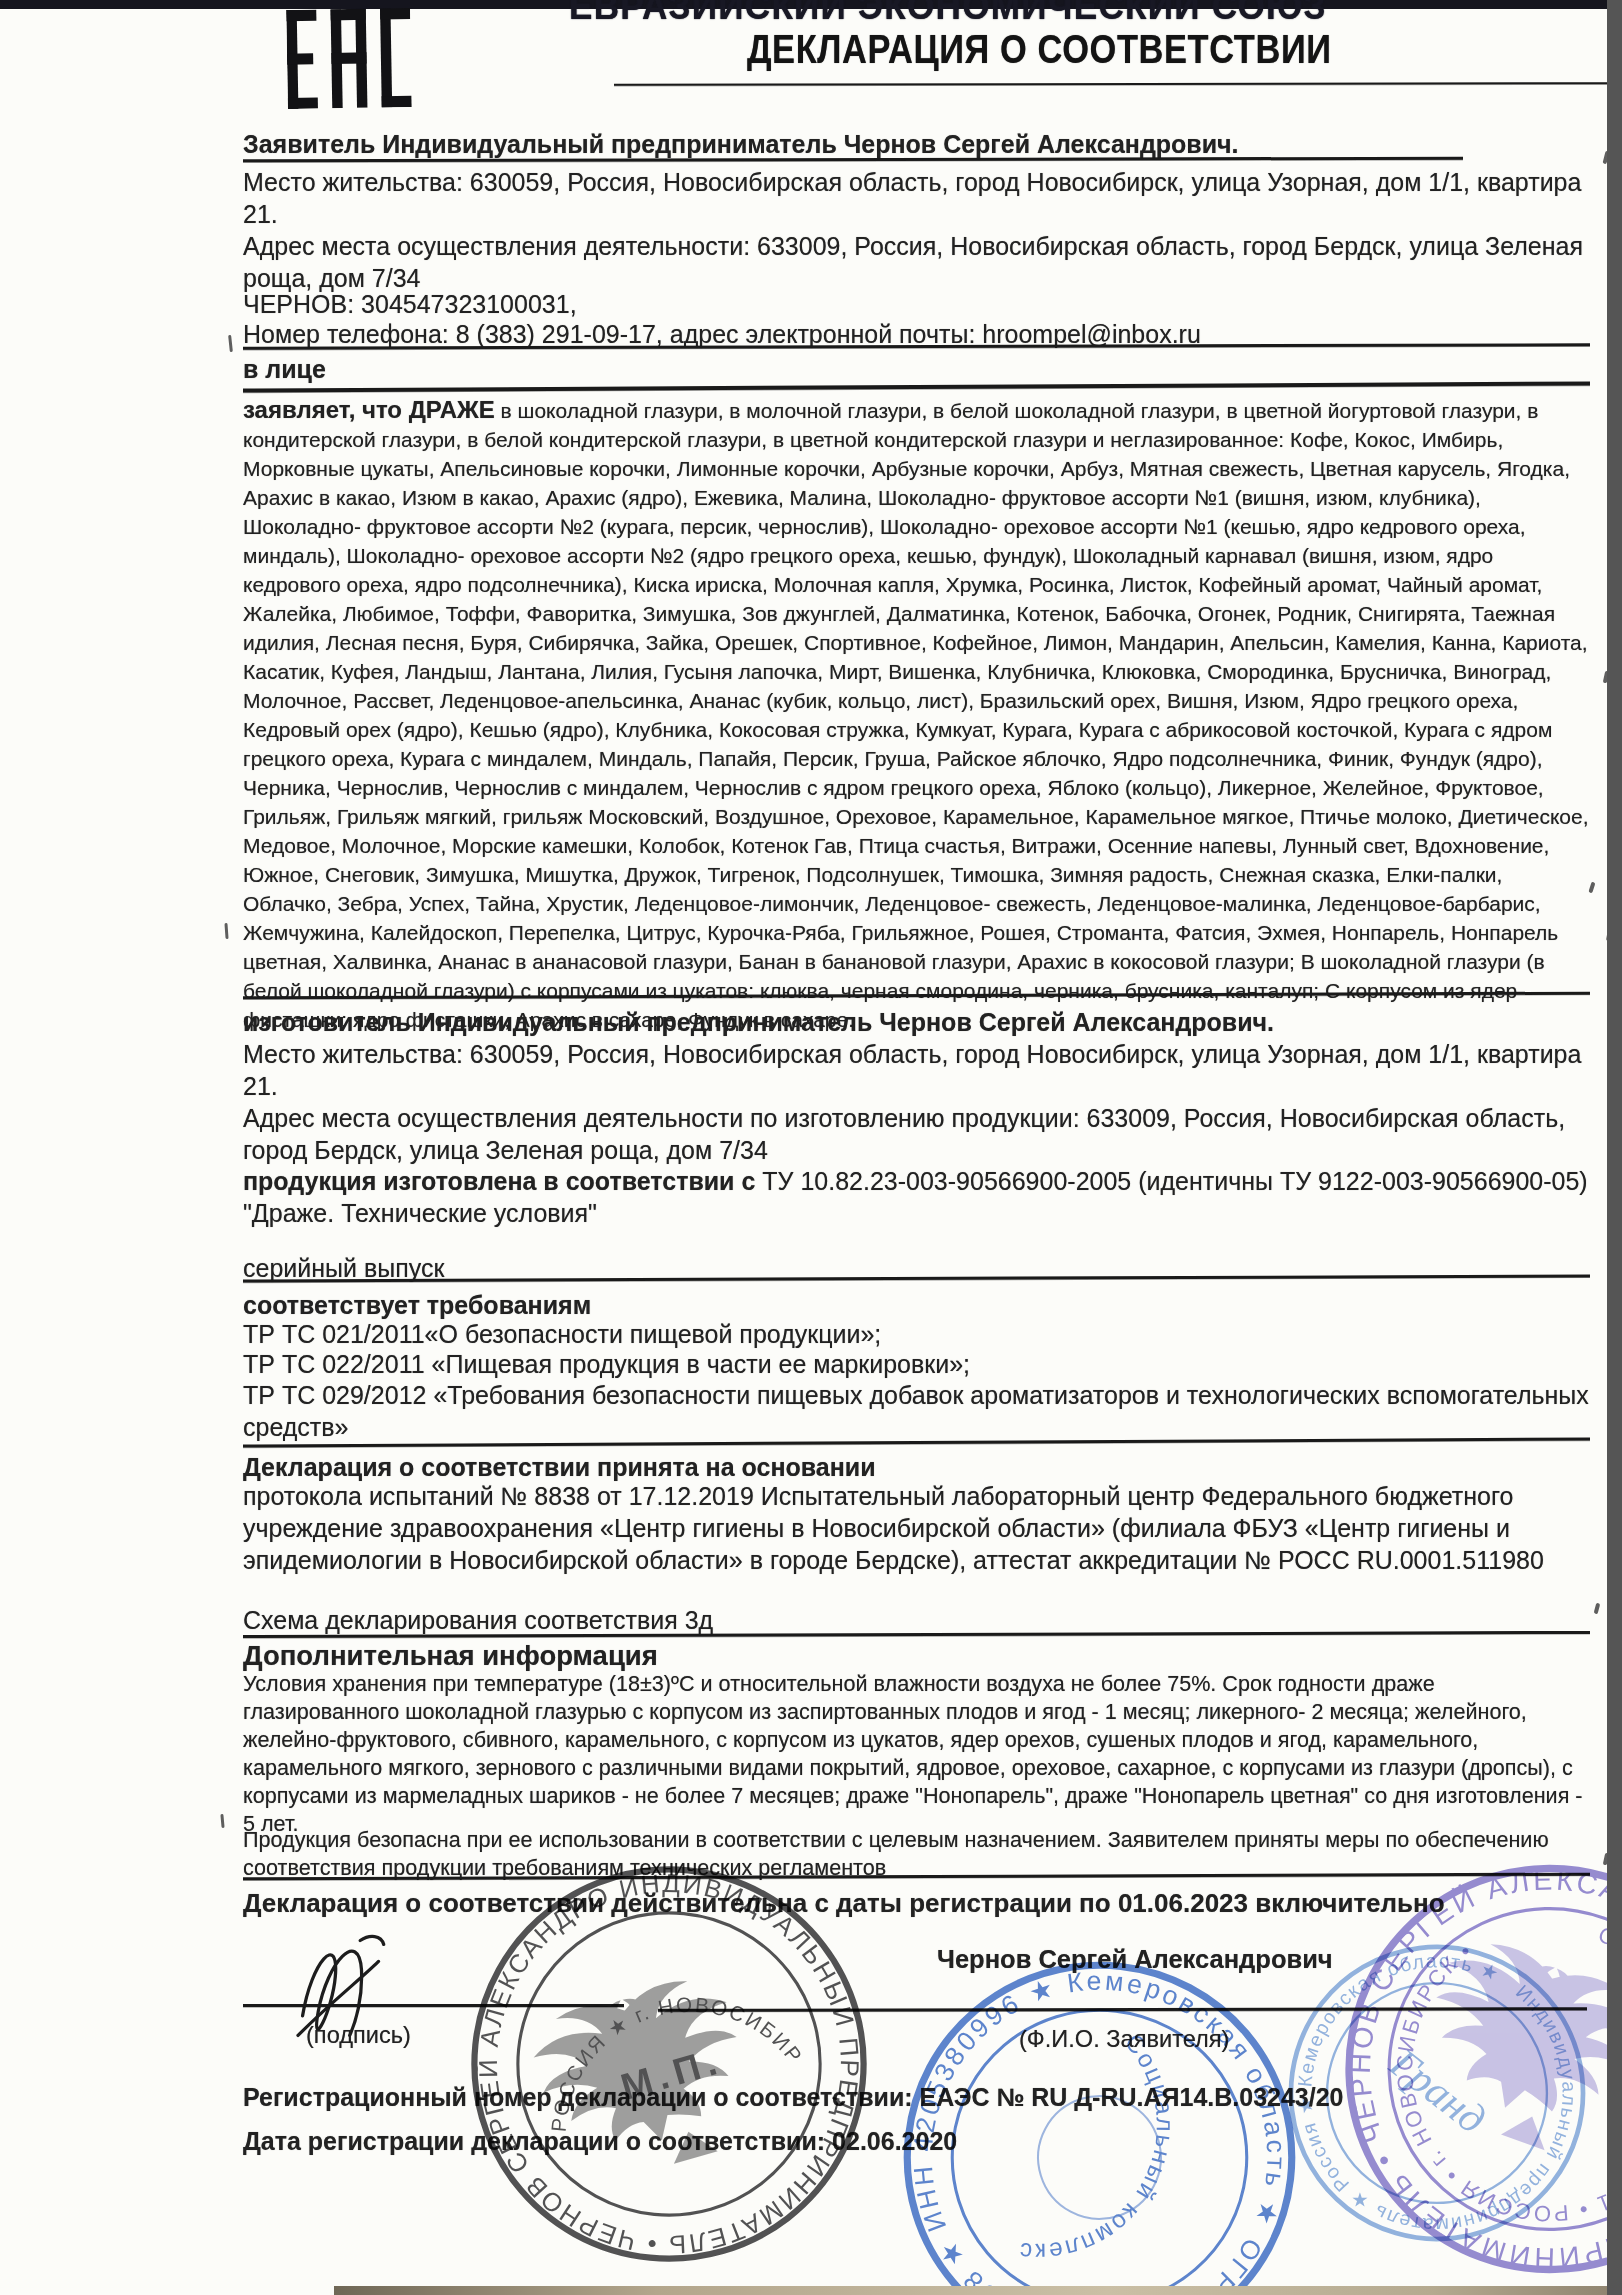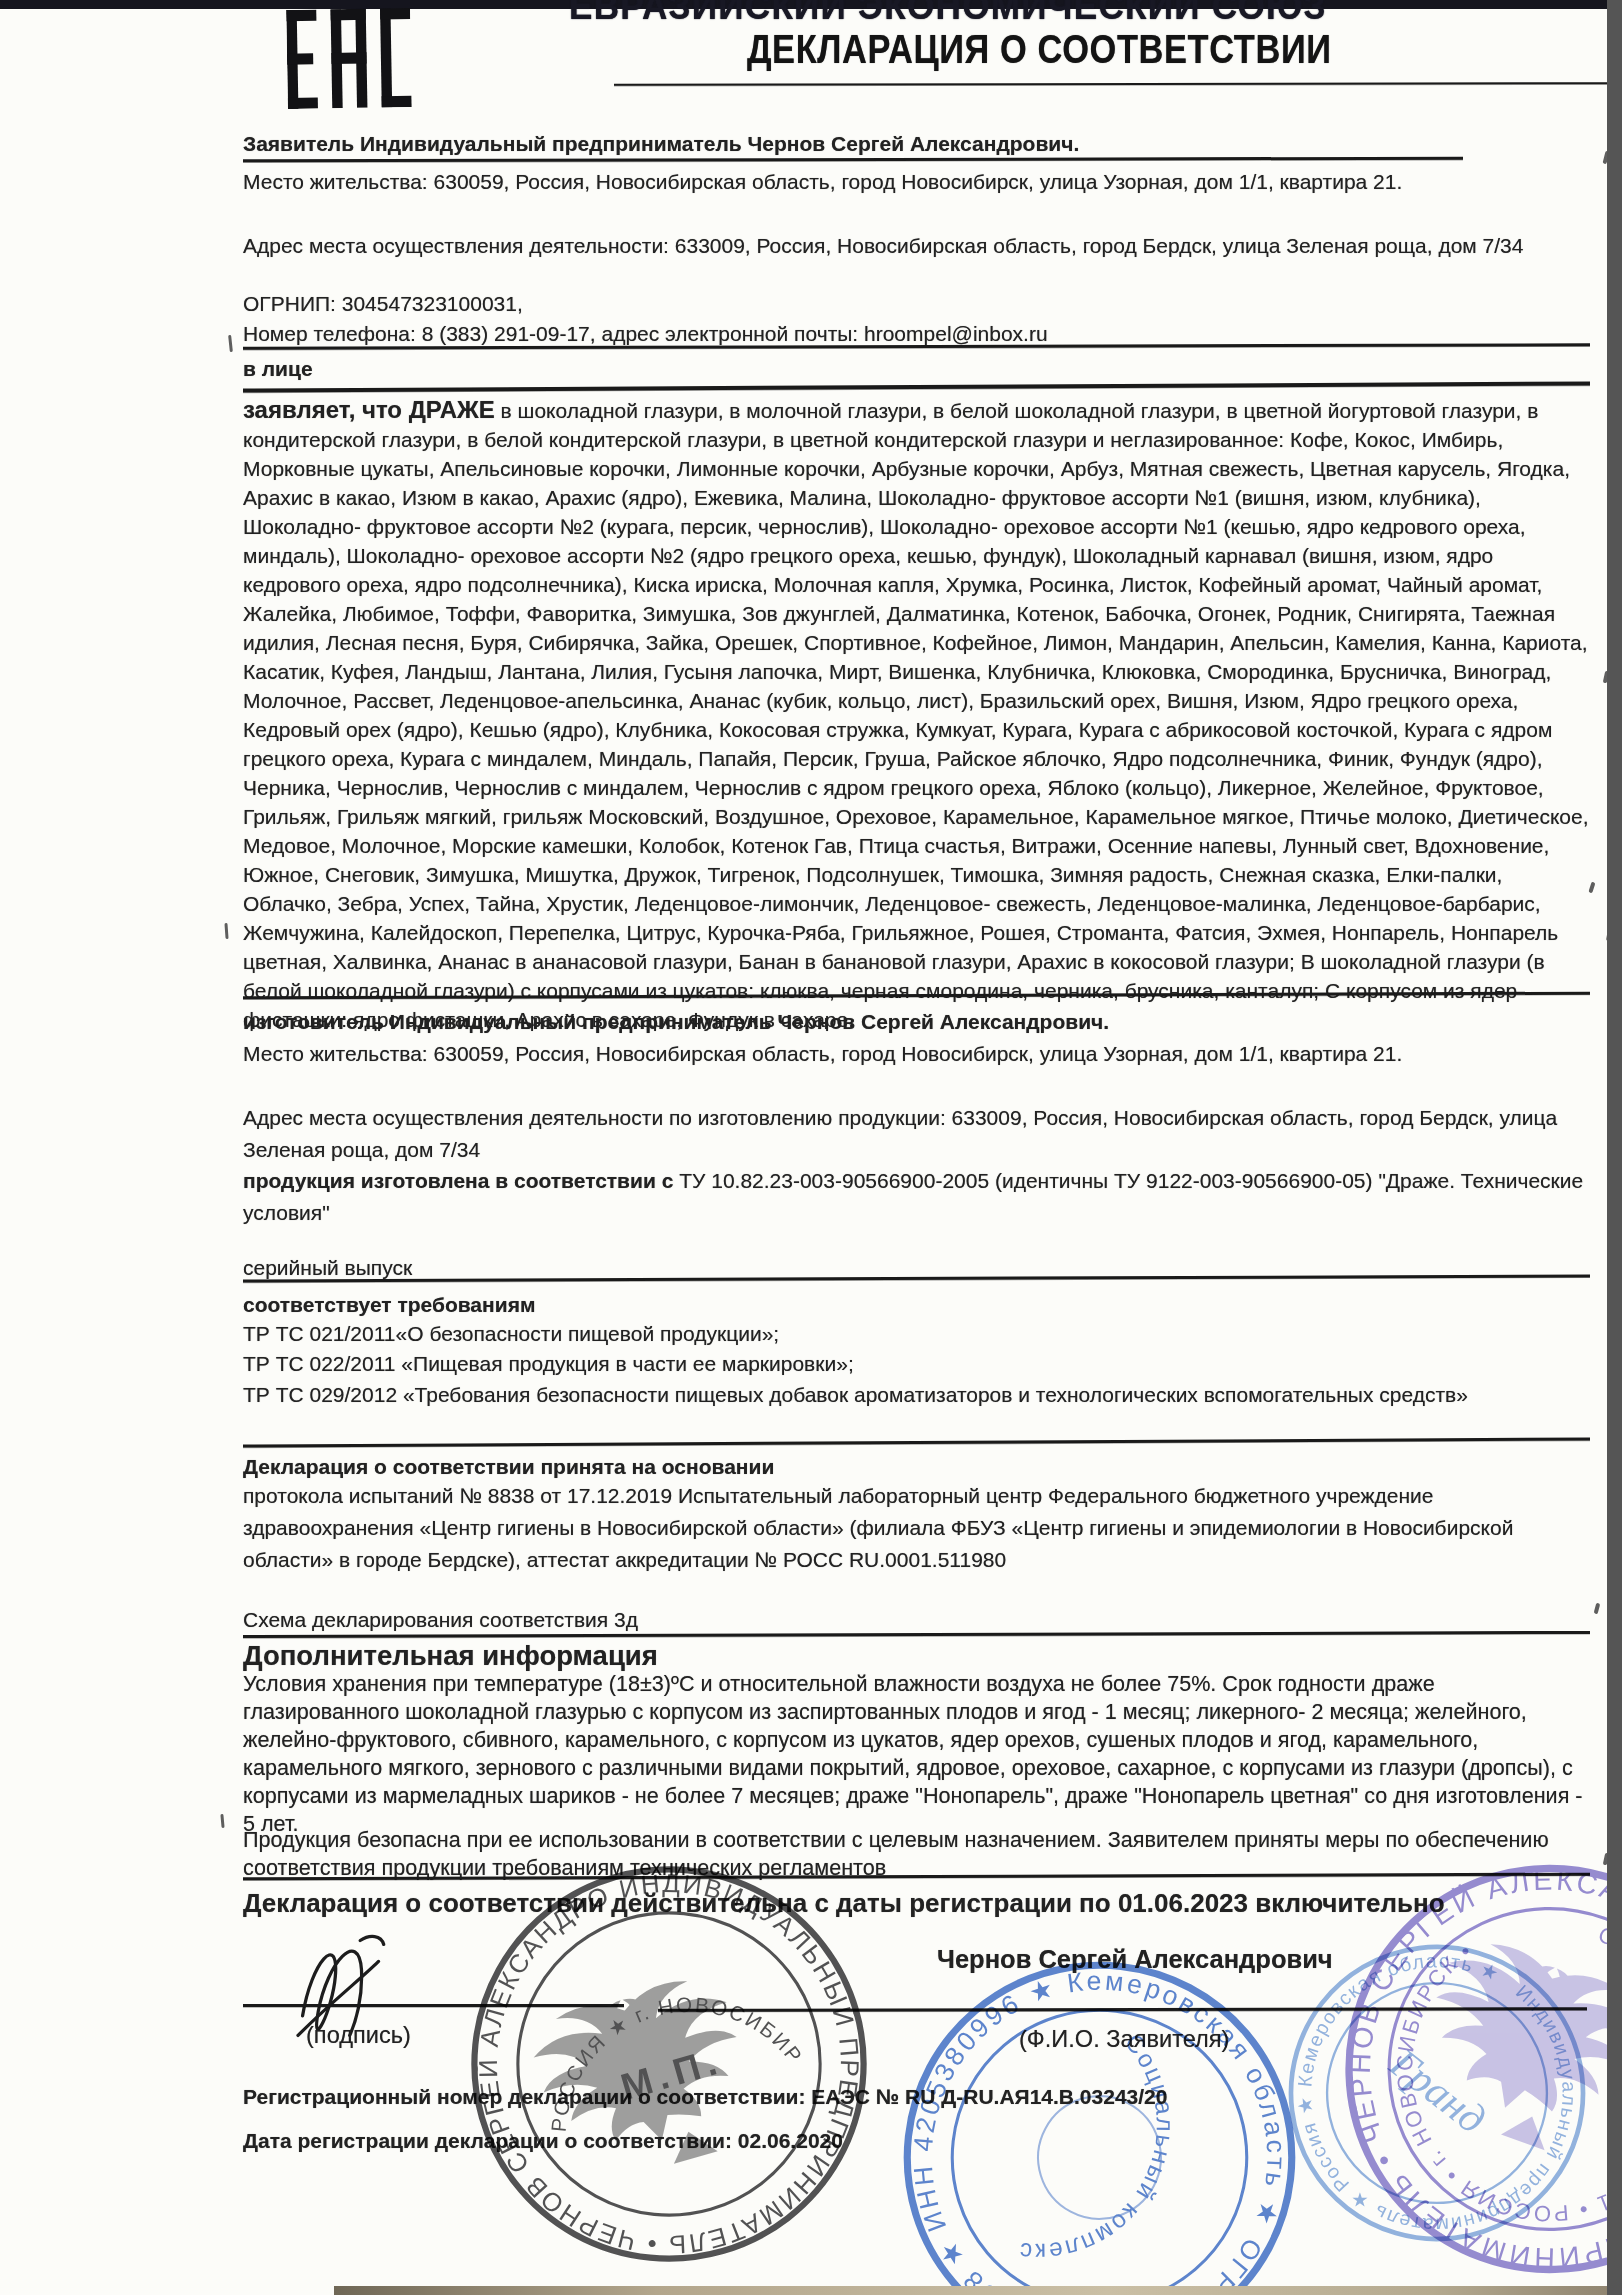--- a/index.html
+++ b/index.html
@@ -1,20 +1,20 @@
 <!DOCTYPE html>
 <html style="font-size:10.5px"><head>
 <meta charset="utf-8">
 <style>
   html,body{margin:0;padding:0;background:#555;}
   .page{position:relative;width:1607px;height:2295px;background:#fcfcf9;overflow:hidden;
         font-family:"Liberation Sans",sans-serif;color:#222;}
   .page *{box-sizing:border-box;}
   .abs{position:absolute;}
-  .par{position:absolute;left:243px;width:1349px;line-height:32px;font-size:21px;
+  .par{position:absolute;left:243px;width:1349px;line-height:32px;font-size:25px;
        text-shadow:0 0 0.8px rgba(25,25,25,.5);}
   .small{font-size:21px;line-height:29px;}
   .info{font-size:21.6px;line-height:28px;}
   .b{font-weight:bold;}
   .sb{font-weight:600;}
   .rule{position:absolute;background:#1a1a1a;box-shadow:0 0.7px 0 rgba(0,0,0,.35);}
   .topstrip{position:absolute;top:0;left:0;width:1623px;height:8.5px;background:#15151e;}
   .union{position:absolute;left:569px;top:-14.4px;width:916px;white-space:nowrap;
          font-size:37px;font-weight:bold;letter-spacing:1.3px;color:#181824;
          transform:scaleX(.95);transform-origin:left top;text-shadow:0 0 1.3px #1a1a2a;}
@@ -51,21 +51,21 @@
   </svg>
 
   <div class="union">ЕВРАЗИЙСКИЙ ЭКОНОМИЧЕСКИЙ СОЮЗ</div>
   <div class="doctitle">ДЕКЛАРАЦИЯ О СООТВЕТСТВИИ</div>
   <div class="rule" style="top:83px;left:614px;width:995px;height:2px;transform:rotate(-0.1deg);"></div>
 
   <div class="par b" style="top:128px;"><span>Заявитель Индивидуальный предприниматель Чернов Сергей Александрович.</span></div>
   <div class="rule" style="top:158px;left:243px;width:1220px;height:3.3px;transform:rotate(-0.12deg);"></div>
   <div class="par" style="top:166px;"><span>Место жительства: 630059, Россия, Новосибирская область, город Новосибирск, улица Узорная, дом 1/1, квартира 21.</span></div>
   <div class="par" style="top:230px;"><span>Адрес места осуществления деятельности: 633009, Россия, Новосибирская область, город Бердск, улица Зеленая роща, дом 7/34</span></div>
-  <div class="par" style="top:288px;"><span>ОГРНИП: 304547323100031,</span></div>
+  <div class="par" style="top:288px;"><span>ЧЕРНОВ: 304547323100031,</span></div>
   <div class="par" style="top:318px;"><span>Номер телефона: 8 (383) 291-09-17, адрес электронной почты: hroompel@inbox.ru</span></div>
   <div class="rule" style="top:345px;left:243px;width:1347px;height:3.3px;transform:rotate(-0.15deg);"></div>
   <div class="par b" style="top:353px;"><span>в лице</span></div>
   <div class="rule" style="top:385px;left:243px;width:1347px;height:3.9px;transform:rotate(-0.3deg);"></div>
 
   <div class="par small" style="top:395px;">
     <span class="b" style="font-size:24px;">заявляет, что </span><span class="b" style="font-size:24px;">ДРАЖЕ</span><span> в шоколадной глазури, в молочной глазури, в белой шоколадной глазури, в цветной йогуртовой глазури, в кондитерской глазури, в белой кондитерской глазури, в цветной кондитерской глазури и неглазированное: Кофе, Кокос, Имбирь, Морковные цукаты, Апельсиновые корочки, Лимонные корочки, Арбузные корочки, Арбуз, Мятная свежесть, Цветная карусель, Ягодка, Арахис в какао, Изюм в какао, Арахис (ядро), Ежевика, Малина, Шоколадно- фруктовое ассорти №1 (вишня, изюм, клубника), Шоколадно- фруктовое ассорти №2 (курага, персик, чернослив), Шоколадно- ореховое ассорти №1 (кешью, ядро кедрового ореха, миндаль), Шоколадно- ореховое ассорти №2 (ядро грецкого ореха, кешью, фундук), Шоколадный карнавал (вишня, изюм, ядро кедрового ореха, ядро подсолнечника), Киска ириска, Молочная капля, Хрумка, Росинка, Листок, Кофейный аромат, Чайный аромат, Жалейка, Любимое, Тоффи, Фаворитка, Зимушка, Зов джунглей, Далматинка, Котенок, Бабочка, Огонек, Родник, Снигирята, Таежная идилия, Лесная песня, Буря, Сибирячка, Зайка, Орешек, Спортивное, Кофейное, Лимон, Мандарин, Апельсин, Камелия, Канна, Кариота, Касатик, Куфея, Ландыш, Лантана, Лилия, Гусыня лапочка, Мирт, Вишенка, Клубничка, Клюковка, Смородинка, Брусничка, Виноград, Молочное, Рассвет, Леденцовое-апельсинка, Ананас (кубик, кольцо, лист), Бразильский орех, Вишня, Изюм, Ядро грецкого ореха, Кедровый орех (ядро), Кешью (ядро), Клубника, Кокосовая стружка, Кумкуат, Курага, Курага с абрикосовой косточкой, Курага с ядром грецкого ореха, Курага с миндалем, Миндаль, Папайя, Персик, Груша, Райское яблочко, Ядро подсолнечника, Финик, Фундук (ядро), Черника, Чернослив, Чернослив с миндалем, Чернослив с ядром грецкого ореха, Яблоко (кольцо), Ликерное, Желейное, Фруктовое, Грильяж, Грильяж мягкий, грильяж Московский, Воздушное, Ореховое, Карамельное, Карамельное мягкое, Птичье молоко, Диетическое, Медовое, Молочное, Морские камешки, Колобок, Котенок Гав, Птица счастья, Витражи, Осенние напевы, Лунный свет, Вдохновение, Южное, Снеговик, Зимушка, Мишутка, Дружок, Тигренок, Подсолнушек, Тимошка, Зимняя радость, Снежная сказка, Елки-палки, Облачко, Зебра, Успех, Тайна, Хрустик, Леденцовое-лимончик, Леденцовое- свежесть, Леденцовое-малинка, Леденцовое-барбарис, Жемчужина, Калейдоскоп, Перепелка, Цитрус, Курочка-Ряба, Грильяжное, Рошея, Строманта, Фатсия, Эхмея, Нонпарель, Нонпарель цветная, Халвинка, Ананас в ананасовой глазури, Банан в банановой глазури, Арахис в кокосовой глазури; В шоколадной глазури (в белой шоколадной глазури) с корпусами из цукатов: клюква, черная смородина, черника, брусника, канталуп; С корпусом из ядер фисташки: ядро фисташки, Арахис в сахаре, Фундук в сахаре.</span>
   </div>
   <div class="rule" style="top:994px;left:243px;width:1347px;height:3.3px;transform:rotate(-0.2deg);"></div>
 

